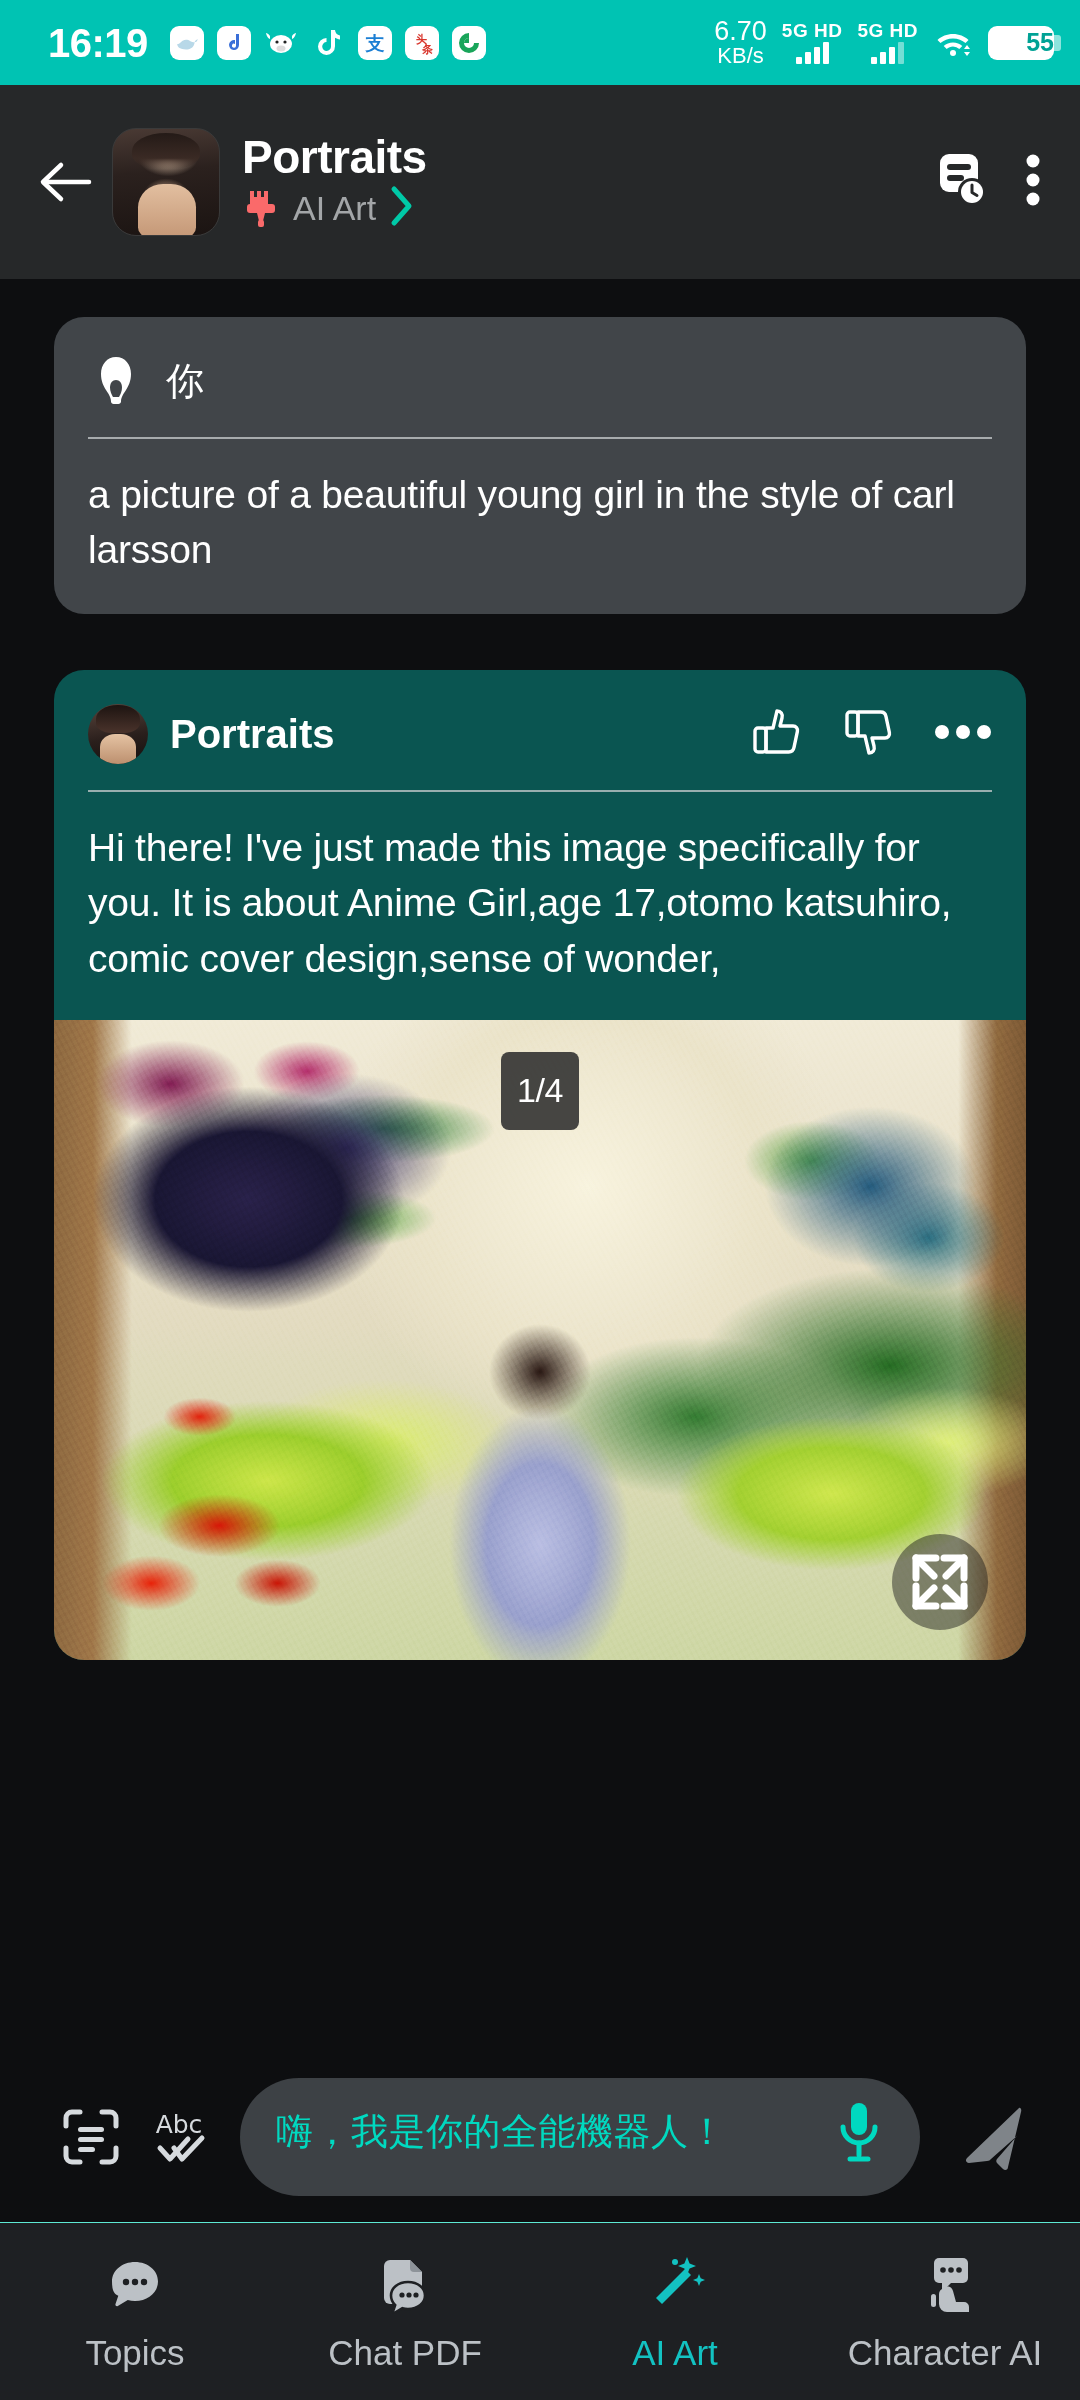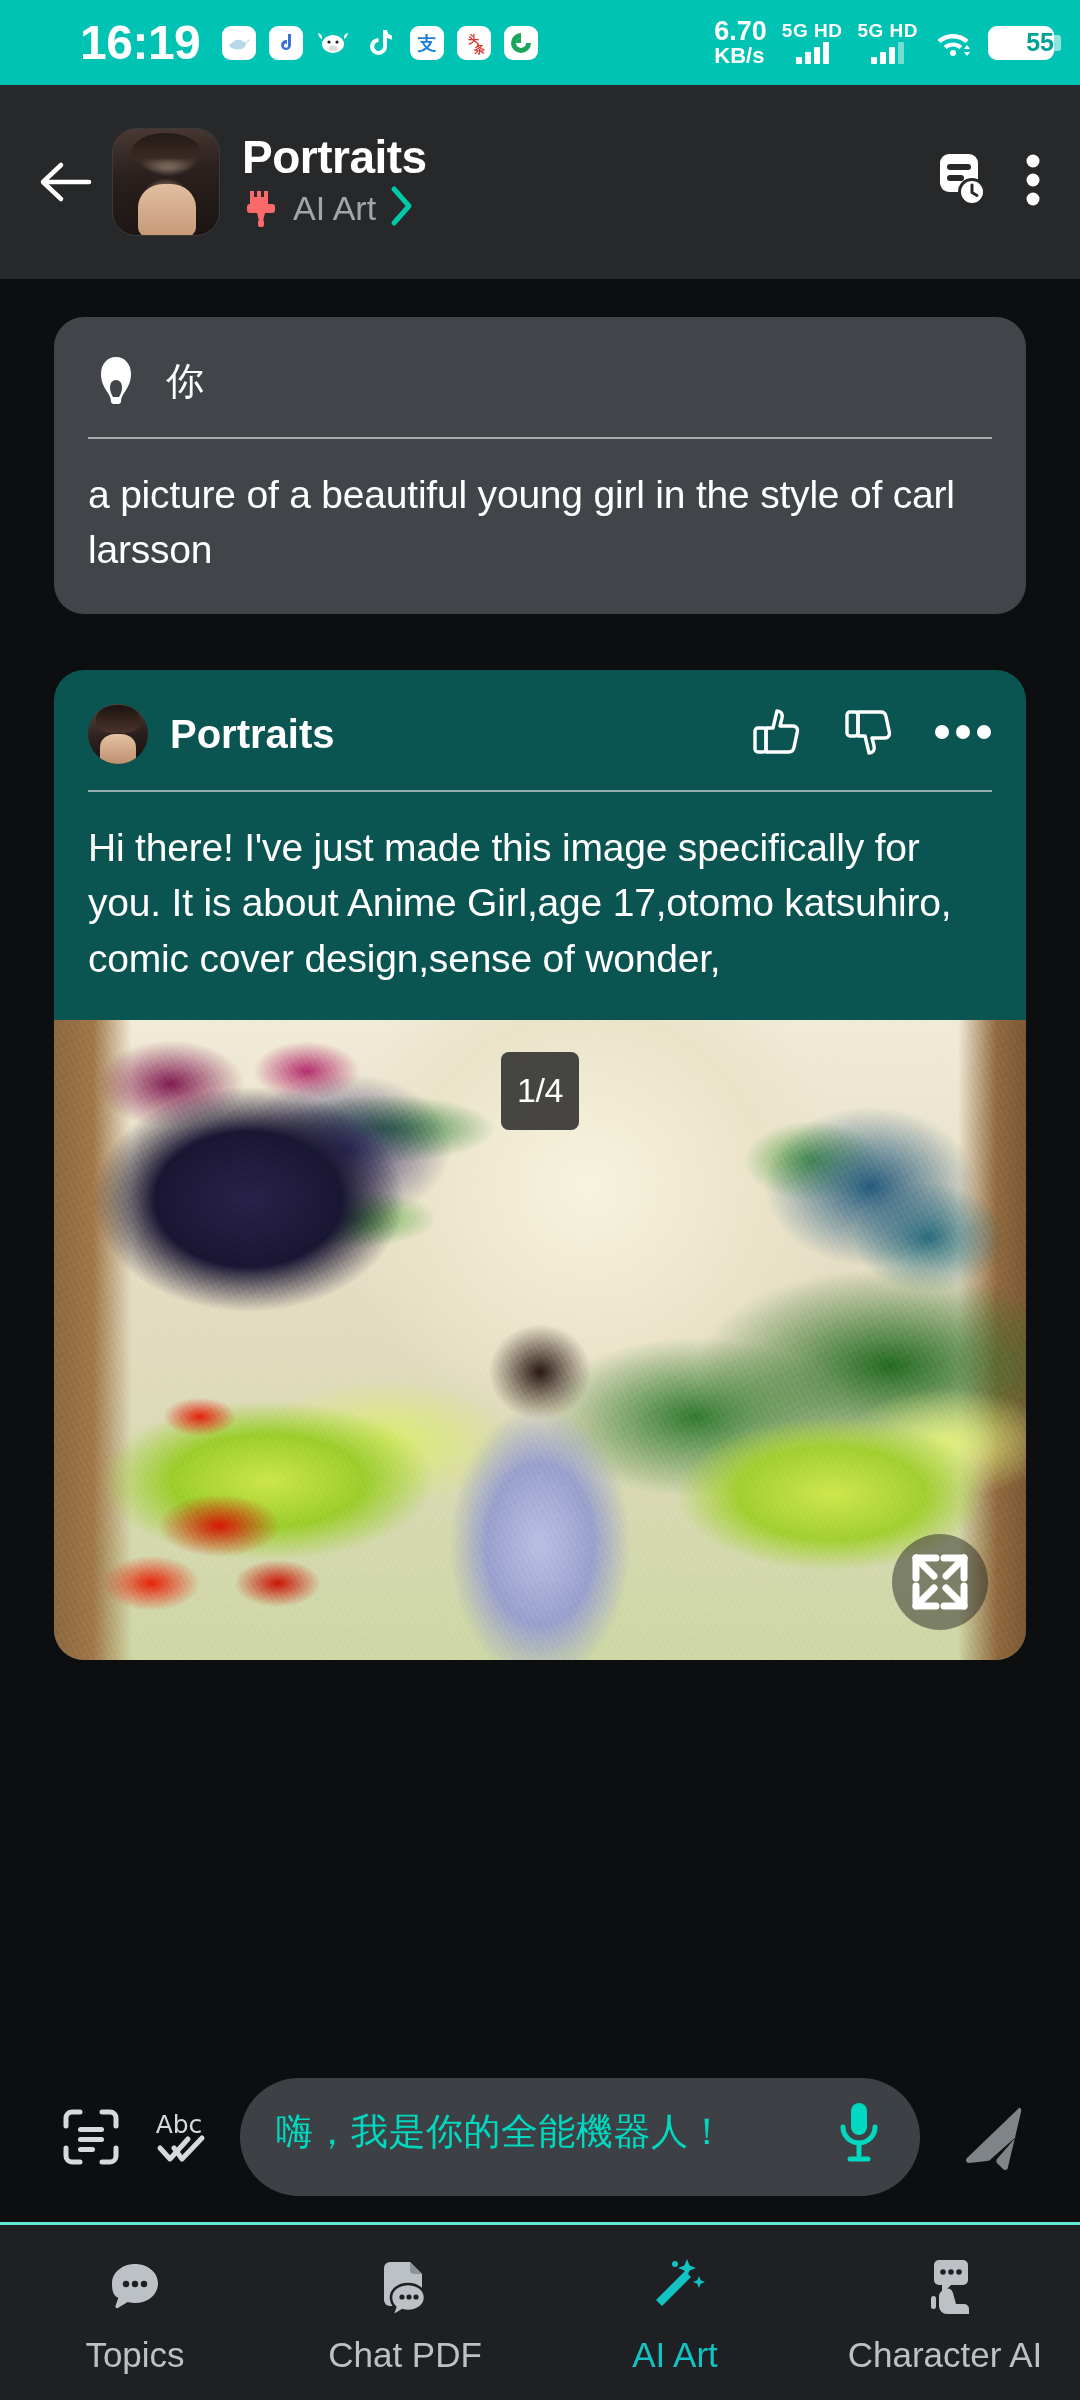--- a/index.html
+++ b/index.html
@@ -12,32 +12,32 @@
     -webkit-font-smoothing:antialiased;
   }
   .screen { position:relative; width:1080px; height:2400px; background:#0d0e10; display:flex; flex-direction:column; }
 
   
   .statusbar {
     height:85px; background:#00c3b3; flex:0 0 85px;
     display:flex; align-items:center; padding:0 26px 0 48px;
     color:#ffffff;
   }
-  .clock { font-size:48px; font-weight:700; letter-spacing:-0.5px; line-height:1;margin-left:32px; }
+  .clock { font-size:40px; font-weight:700; letter-spacing:-0.5px; line-height:1; }
   .sb-left-icons { display:flex; align-items:center; gap:13px; margin-left:22px; }
   .appicon {
     width:34px; height:34px; border-radius:9px; background:#ffffff;
     display:flex; align-items:center; justify-content:center;
     font-size:20px; color:#00a99b; font-weight:700; line-height:1;
     overflow:hidden;
   }
   .appicon.plain { background:transparent; color:#ffffff; font-size:30px; }
   .sb-spacer { flex:1; }
   .sb-right { display:flex; align-items:center; gap:15px; }
-  .netspeed { text-align:left; line-height:1.02; font-weight:700; }
+  .netspeed { text-align:center; line-height:1.02; font-weight:400; }
   .netspeed .n { font-size:27px; display:block; }
   .netspeed .u { font-size:22px; display:block; }
   .sigblock { display:flex; flex-direction:column; align-items:center; gap:2px; }
   .sigblock .lab { font-size:19px; font-weight:700; letter-spacing:0.5px; line-height:1; }
   .bars { display:flex; align-items:flex-end; gap:3px; height:22px; }
   .bars i { display:block; width:6px; background:#ffffff; border-radius:1px; }
   .bars i:nth-child(1){height:7px;} .bars i:nth-child(2){height:12px;}
   .bars i:nth-child(3){height:17px;} .bars i:nth-child(4){height:22px;}
   .bars i.dim { opacity:.45; }
   .wifi { position:relative; width:40px; height:30px; }
@@ -180,21 +180,21 @@
   }
   .ib-placeholder {
     flex:1; color:#00d9c0; font-size:37px; line-height:1.30; letter-spacing:0.5px;
     font-family:"DejaVu Sans", sans-serif;
   }
   .mic-btn { width:66px; height:78px; flex:0 0 auto; display:flex; align-items:center; justify-content:center; }
   .send-btn { width:96px; height:96px; flex:0 0 auto; display:flex; align-items:center; justify-content:center; margin-right:6px; }
 
   
   .bottomnav {
-    flex:0 0 178px; background:#1e2023; border-top:3px solid #5eead4;
+    flex:0 0 178px; background:#1e2023; border-top:1px solid #5eead4;
     display:flex; align-items:flex-start; padding-top:26px;
   }
   .nav-item { flex:1; display:flex; flex-direction:column; align-items:center; gap:14px; }
   .nav-ico { height:72px; display:flex; align-items:center; justify-content:center; }
   .nav-label { font-size:35px; color:#bcc1c6; line-height:1; }
   .nav-item.active .nav-label { color:#13c2c2; }
 </style>
 </head>
 <body>
 

